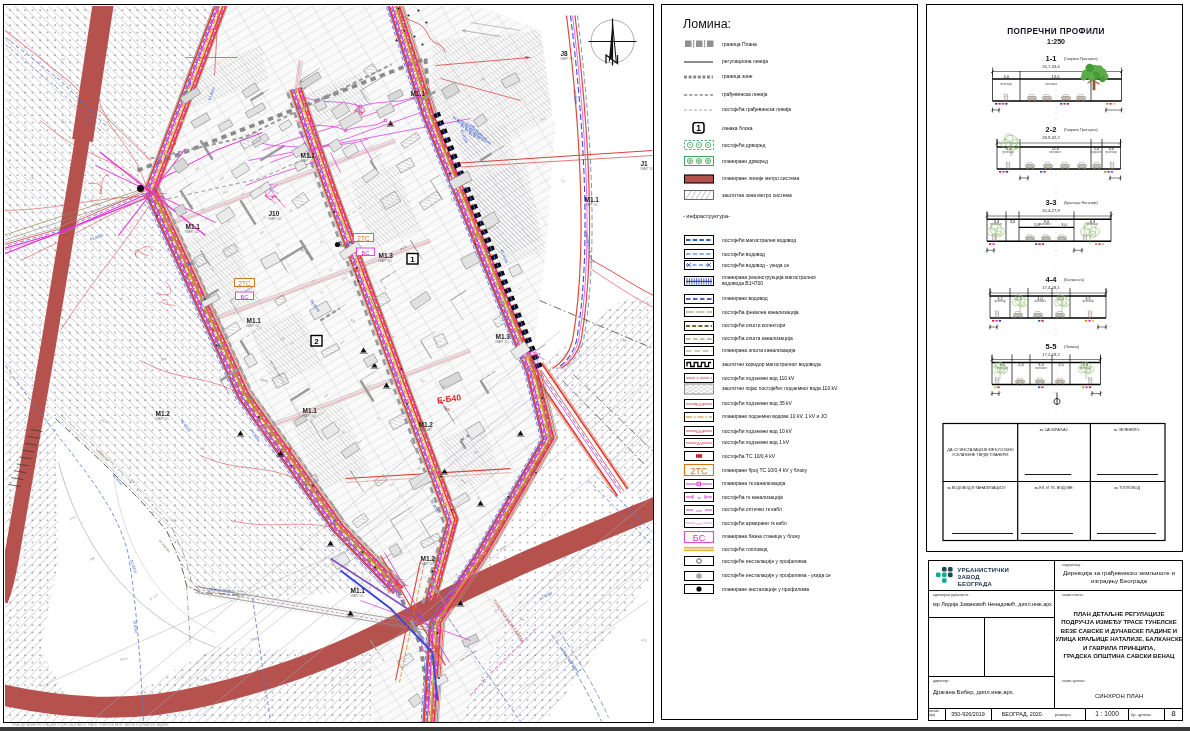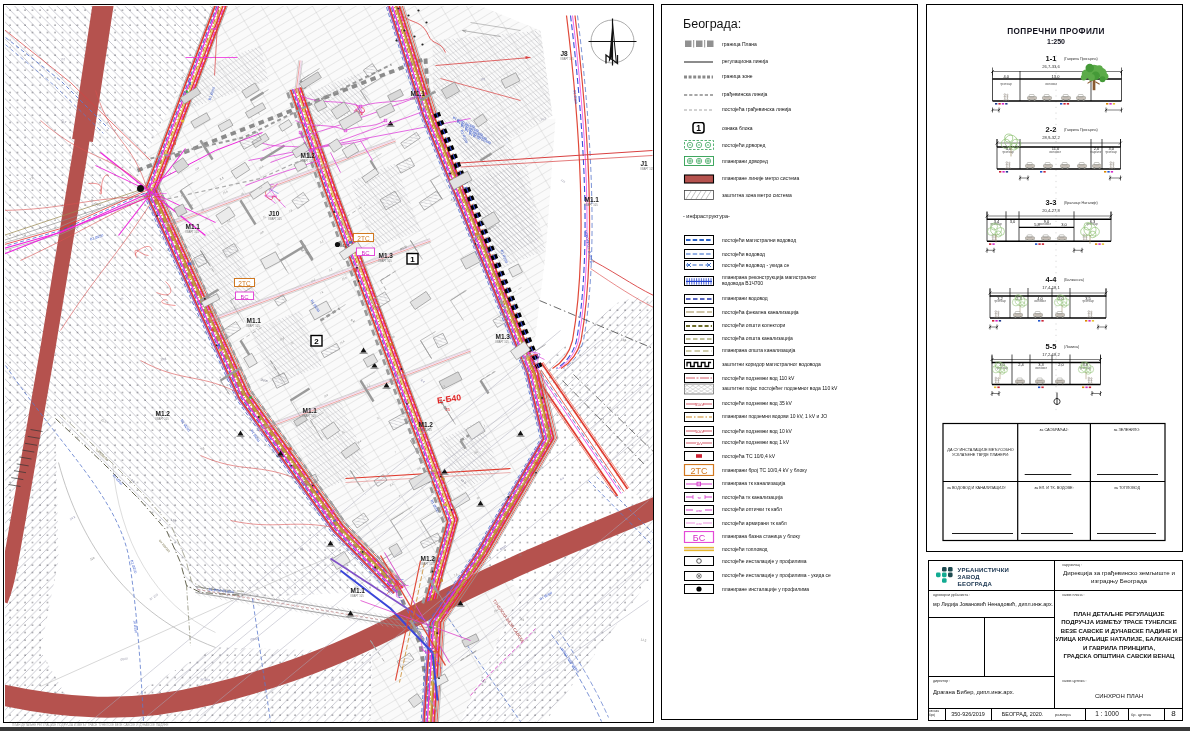--- a/index.html
+++ b/index.html
@@ -789,21 +789,21 @@
       <text x="90" y="240" font-size="3.5" fill="#3a5acc" transform="rotate(-18 90 240)">В1 Ø200</text>
       <text x="540" y="600" font-size="3.5" fill="#3a5acc" transform="rotate(-30 540 600)">В1 Ø200</text>
       <text x="130" y="560" font-size="3.5" fill="#3a5acc" transform="rotate(72 130 560)">В1 Ø200</text>
       <text x="250" y="430" font-size="3.5" fill="#3a5acc" transform="rotate(58 250 430)">В1 Ø200</text>
       <text x="460" y="130" font-size="3.5" fill="#3a5acc" transform="rotate(68 460 130)">В1 Ø200</text>
     </svg>
 </div>
 
 <div class="frame" style="left:661px;top:4px;width:257px;height:716px;"></div>
 <div id="legend" class="abs" style="left:661px;top:4px;width:257px;height:716px;">
-<div class="abs" style="left:22px;top:13px;font-size:12.5px;color:#111;">Београда:</div>
+<div class="abs" style="left:22px;top:13px;font-size:12.5px;color:#111;">Ломина:</div>
 <svg class="lg-s" style="left:22px;top:34px" width="32" height="12" viewBox="0 0 32 12">
       <rect x="2" y="2.5" width="6.5" height="6.5" fill="#909090"></rect>
       <line x1="10.7" y1="2" x2="10.7" y2="9.5" stroke="#909090" stroke-width="1"></line>
       <rect x="13" y="2.5" width="6.5" height="6.5" fill="#909090"></rect>
       <line x1="21.7" y1="2" x2="21.7" y2="9.5" stroke="#909090" stroke-width="1"></line>
       <rect x="24" y="2.5" width="6.5" height="6.5" fill="#909090"></rect>
     </svg>
 <div class="lg-t" style="left:61px;top:37.5px">граница Плана</div>
 <svg class="lg-s" style="left:22px;top:51.5px" width="32" height="12" viewBox="0 0 32 12">
       <line x1="1" y1="6" x2="30" y2="6" stroke="#787878" stroke-width="1.7"></line>

